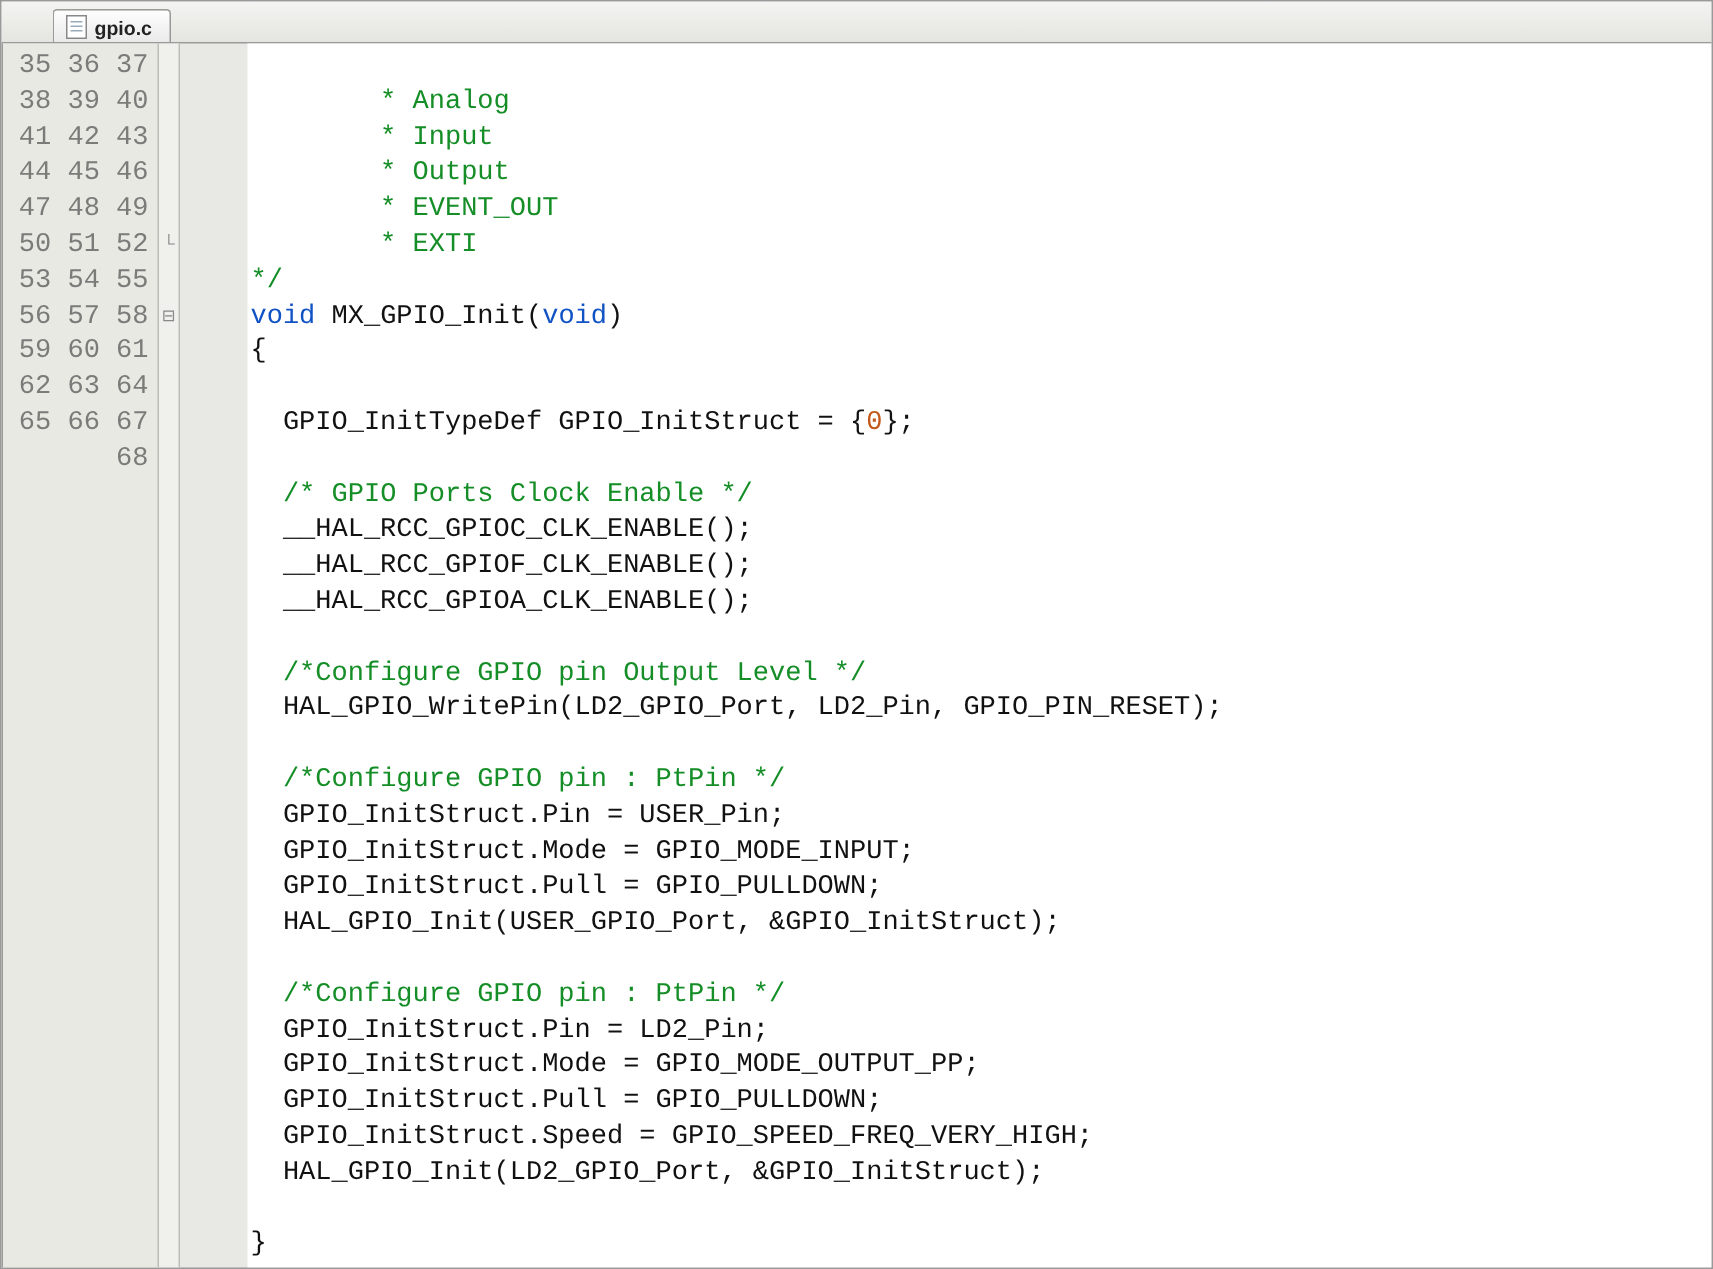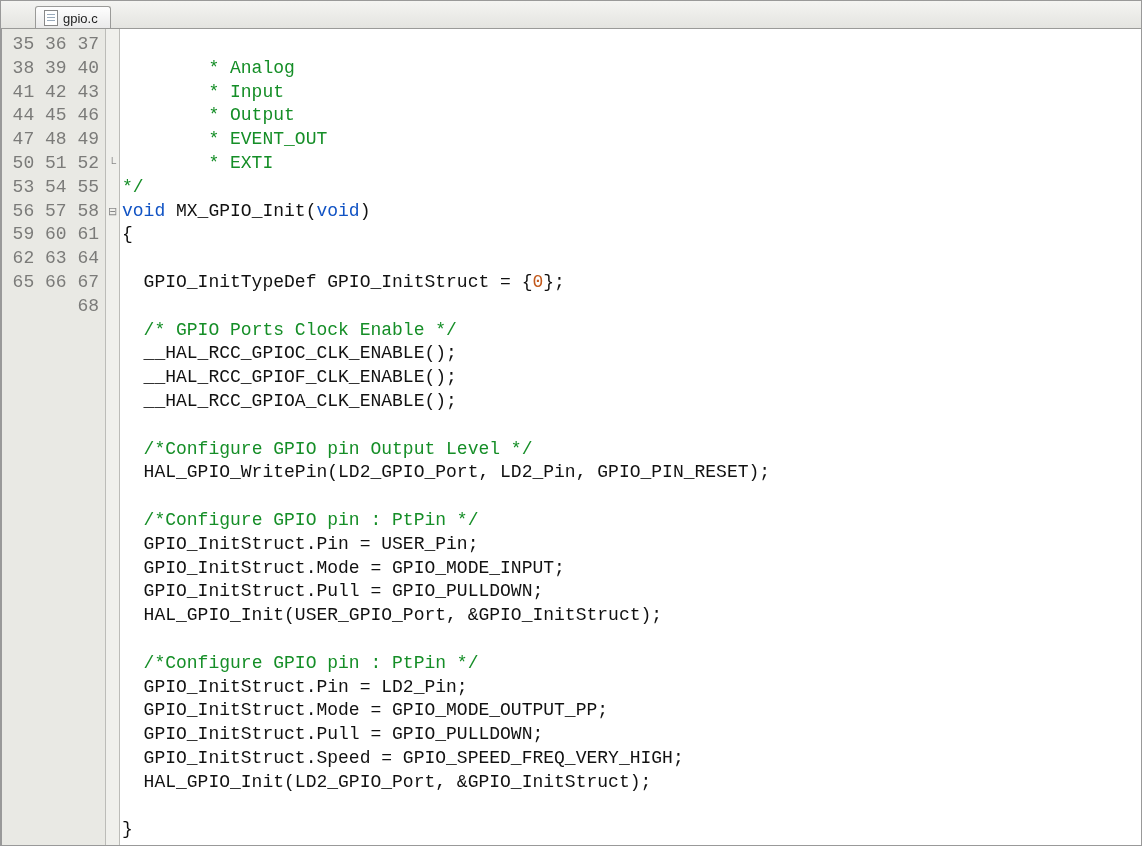--- a/index.html
+++ b/index.html
@@ -25,21 +25,21 @@
   .tab {
     background: linear-gradient(#fefefe,#eaeaea);
     border: 1px solid #9a9a98;
     border-bottom: none;
     height: 22px;
     padding: 1px 12px 0 8px;
     display: flex;
     align-items: center;
     gap: 5px;
     color: #222;
-    font-weight: normal;
+    font-weight: bold;
     border-top-left-radius: 3px;
     border-top-right-radius: 3px;
   }
   .tab .file-icon {
     width: 14px; height: 16px;
     display: inline-block;
     background: #fff;
     border: 1px solid #888;
     position: relative;
   }
@@ -80,20 +80,21 @@
     user-select: none;
   }
   .code {
     flex: 1;
     background: #fff;
     padding: 4px 0 0 2px;
     white-space: pre;
     line-height: 23.8px;
     color: #111;
     overflow: hidden;
+    margin-left: 45px;
   }
   .tk-kw   { color: #1153c4; }
   .tk-cmt  { color: #158e27; }
   .tk-num  { color: #c2581a; }
 </style>
 </head>
 <body>
 
 <div class="tabbar">
   <div class="tab">

